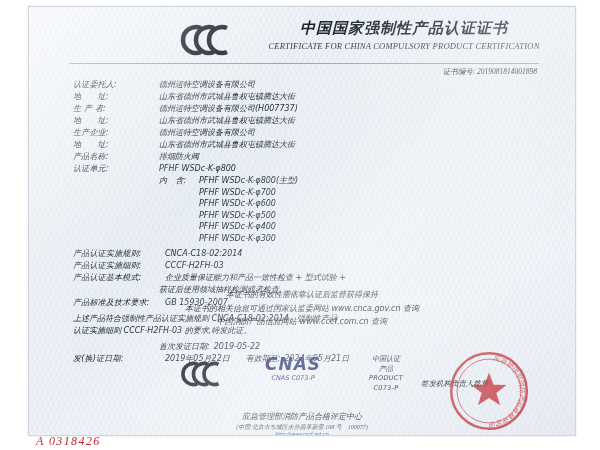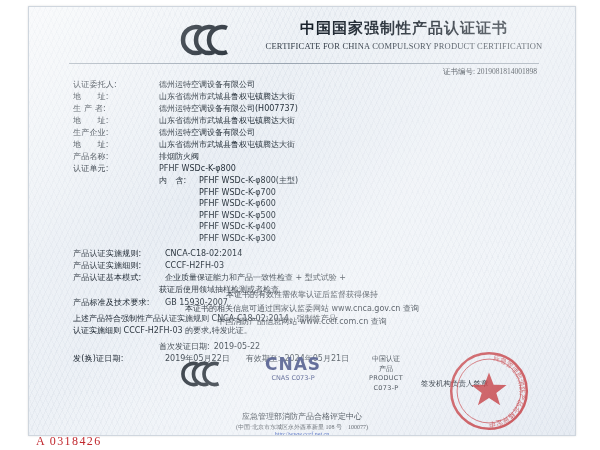--- a/index.html
+++ b/index.html
@@ -11,20 +11,21 @@
     width: 600px;
     height: 450px;
     overflow: hidden;
     font-family: "Liberation Serif", serif;
   }
   .page {
     position: relative;
     width: 600px;
     height: 450px;
     background: #ffffff;
+    font-style: italic;
   }
   .cert {
     position: absolute;
     left: 28px;
     top: 6px;
     width: 546px;
     height: 428px;
     background:
       repeating-linear-gradient(
         115deg,

